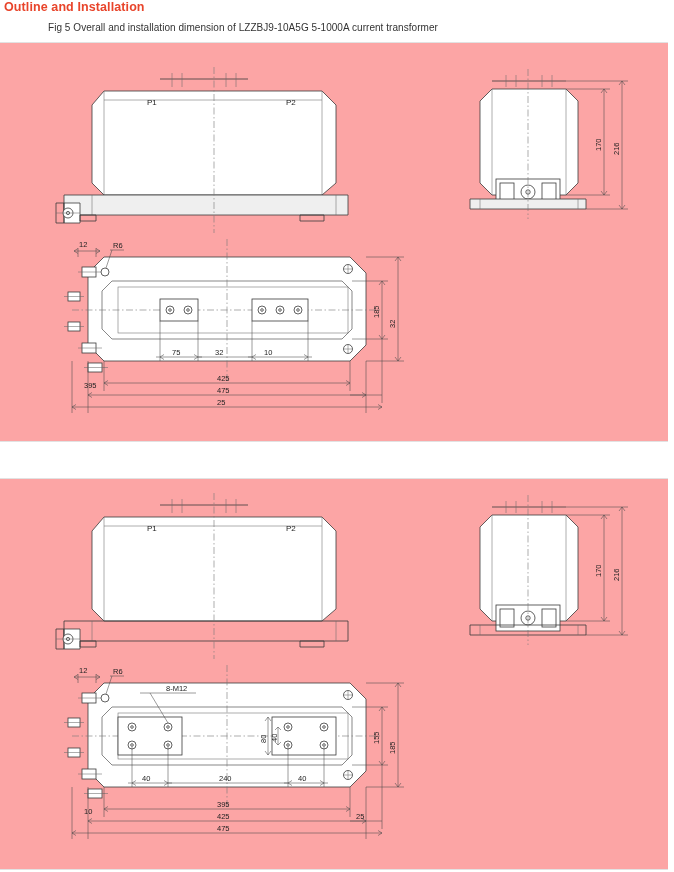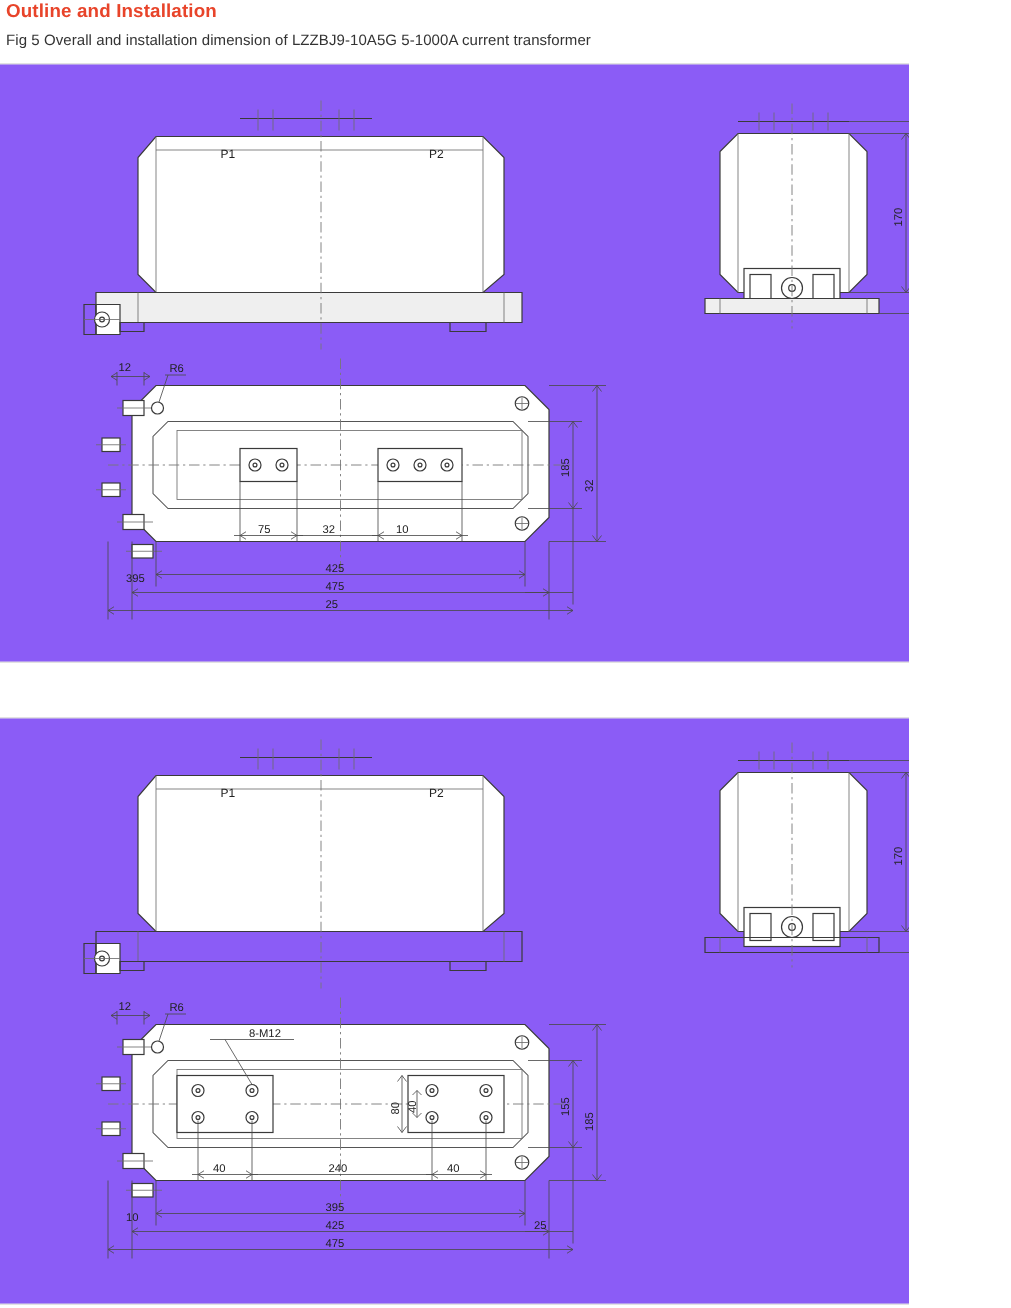--- a/index.html
+++ b/index.html
@@ -4,45 +4,46 @@
 <style>
   * { box-sizing: border-box; }
   html, body {
     margin: 0; padding: 0;
     width: 674px; height: 872px;
     background: #ffffff;
     font-family: "Liberation Sans", sans-serif;
   }
   .page {
     position: relative;
-    width: 606px; height: 872px;
+    width: 668px; height: 872px;
     overflow: hidden;
   }
   .section-title {
     position: absolute;
     left: 4px; top: 0px;
     font-size: 12.5px;
     font-weight: bold;
     color: #e8442a;
     letter-spacing: 0.1px;
   }
   .fig-caption {
     position: absolute;
     font-size: 10px;
     color: #333333;
     letter-spacing: 0.05px;
+    margin-left: 44px;
   }
   #cap5 { left: 4px; top: 22px; }
   #cap6 { left: 4px; top: 458px; }
 
   .fig-panel {
     position: absolute;
     left: 0px;
     width: 674px;
-    background: #8b5cf6;
+    background: #fca5a5;
     border-top: 1px solid #e2e2e2;
     border-bottom: 1px solid #e2e2e2;
   }
   #panel5 { top: 42px; height: 400px; }
   #panel6 { top: 478px; height: 392px; }
 
   svg { display:block; }
   .ln { stroke: #3a3a3a; stroke-width: 0.8; fill: none; }
   .ln2 { stroke: #555; stroke-width: 0.7; fill: none; }
   .thin { stroke: #6b6b6b; stroke-width: 0.55; fill: none; }

